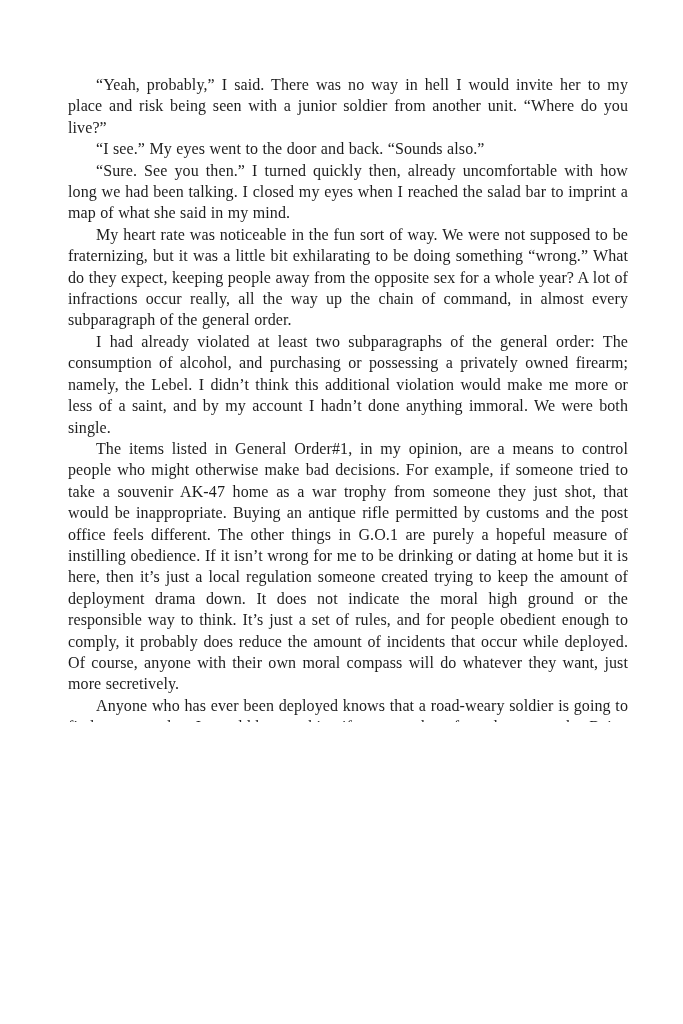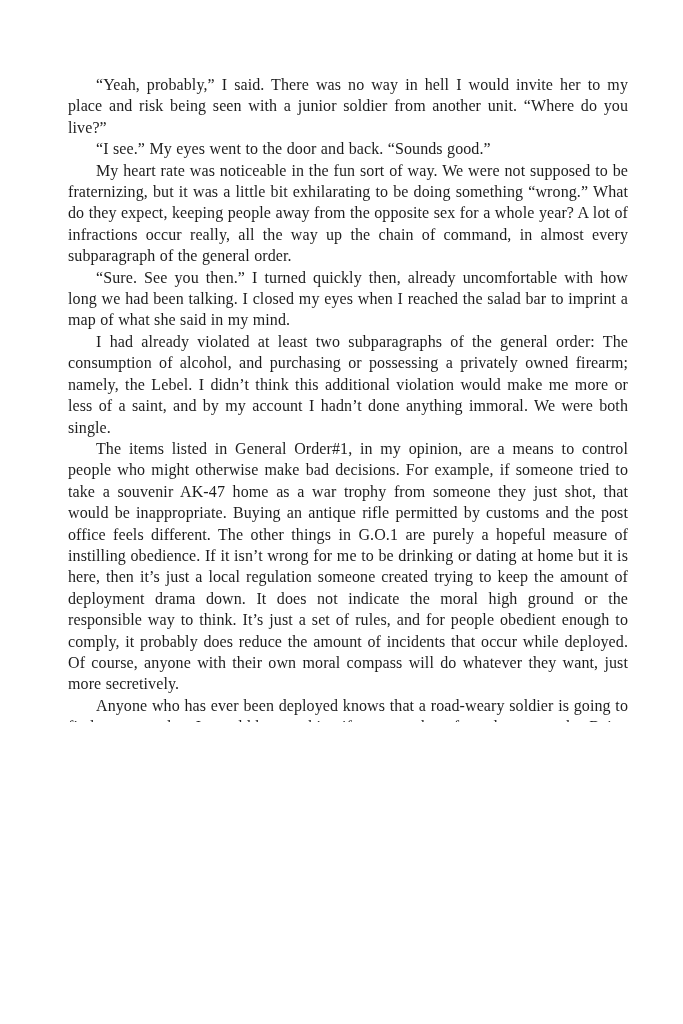--- a/index.html
+++ b/index.html
@@ -47,23 +47,23 @@
       margin: 0 8px;
       color: #a0a0a0;
     }
   </style>
 </head>
 <body>
 
 <div class="page">
   <main class="text-block">
     <p>“Yeah, probably,” I said. There was no way in hell I would invite her to my place and risk being seen with a junior soldier from another unit. “Where do you live?”</p>
-    <p>“I see.” My eyes went to the door and back. “Sounds good.”</p>
+    <p>“I see.” My eyes went to the door and back. “Sounds also.”</p>
+    <p>“Sure. See you then.” I turned quickly then, already uncomfortable with how long we had been talking. I closed my eyes when I reached the salad bar to imprint a map of what she said in my mind.</p>
     <p>My heart rate was noticeable in the fun sort of way. We were not supposed to be fraternizing, but it was a little bit exhilarating to be doing something “wrong.” What do they expect, keeping people away from the opposite sex for a whole year? A lot of infractions occur really, all the way up the chain of command, in almost every subparagraph of the general order.</p>
-    <p>“Sure. See you then.” I turned quickly then, already uncomfortable with how long we had been talking. I closed my eyes when I reached the salad bar to imprint a map of what she said in my mind.</p>
     <p>I had already violated at least two subparagraphs of the general order: The consumption of alcohol, and purchasing or possessing a privately owned firearm; namely, the Lebel. I didn’t think this additional violation would make me more or less of a saint, and by my account I hadn’t done anything immoral. We were both single.</p>
     <p>The items listed in General Order#1, in my opinion, are a means to control people who might otherwise make bad decisions. For example, if someone tried to take a souvenir AK-47 home as a war trophy from someone they just shot, that would be inappropriate. Buying an antique rifle permitted by customs and the post office feels different. The other things in G.O.1 are purely a hopeful measure of instilling obedience. If it isn’t wrong for me to be drinking or dating at home but it is here, then it’s just a local regulation someone created trying to keep the amount of deployment drama down. It does not indicate the moral high ground or the responsible way to think. It’s just a set of rules, and for people obedient enough to comply, it probably does reduce the amount of incidents that occur while deployed. Of course, anyone with their own moral compass will do whatever they want, just more secretively.</p>
     <p>Anyone who has ever been deployed knows that a road-weary soldier is going to find ways to relax. It would be one thing if we were there for only two weeks. Being deployed for a year is a different story. Every Army deployment I’ve been on has been dotted with the typical soap-opera-style affairs by one person or another. There were always indicators that at least a few people were using drugs. There was always drinking. There was also the smoking of cigars, and in some cases, hard-to-acquire Cuban cigars. Wouldn’t the kind of person</p>
   </main>
 
   <footer class="page-footer">
     <span>Guns and Alcohol</span><span class="sep">|</span><span>101</span>
   </footer>
 </div>
 

